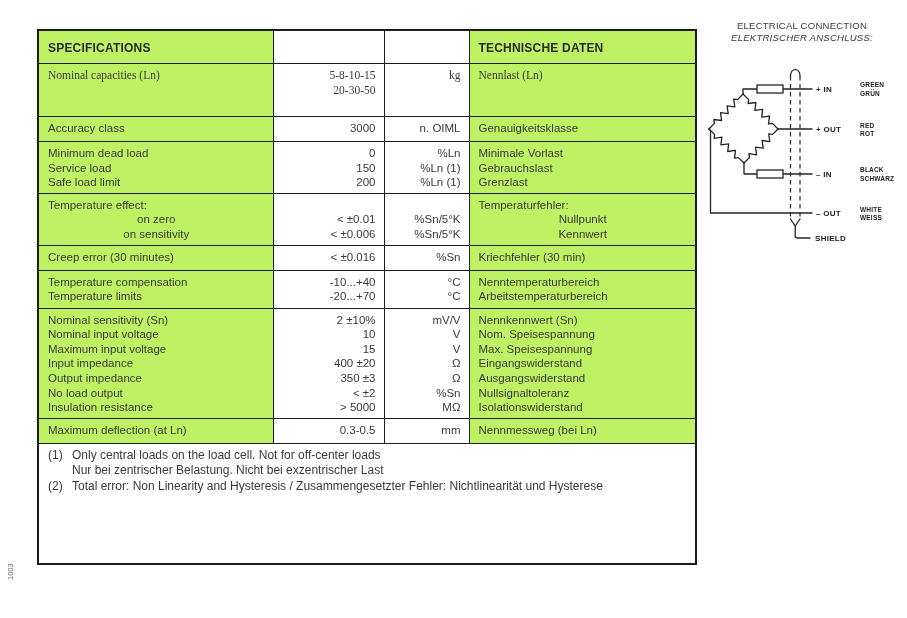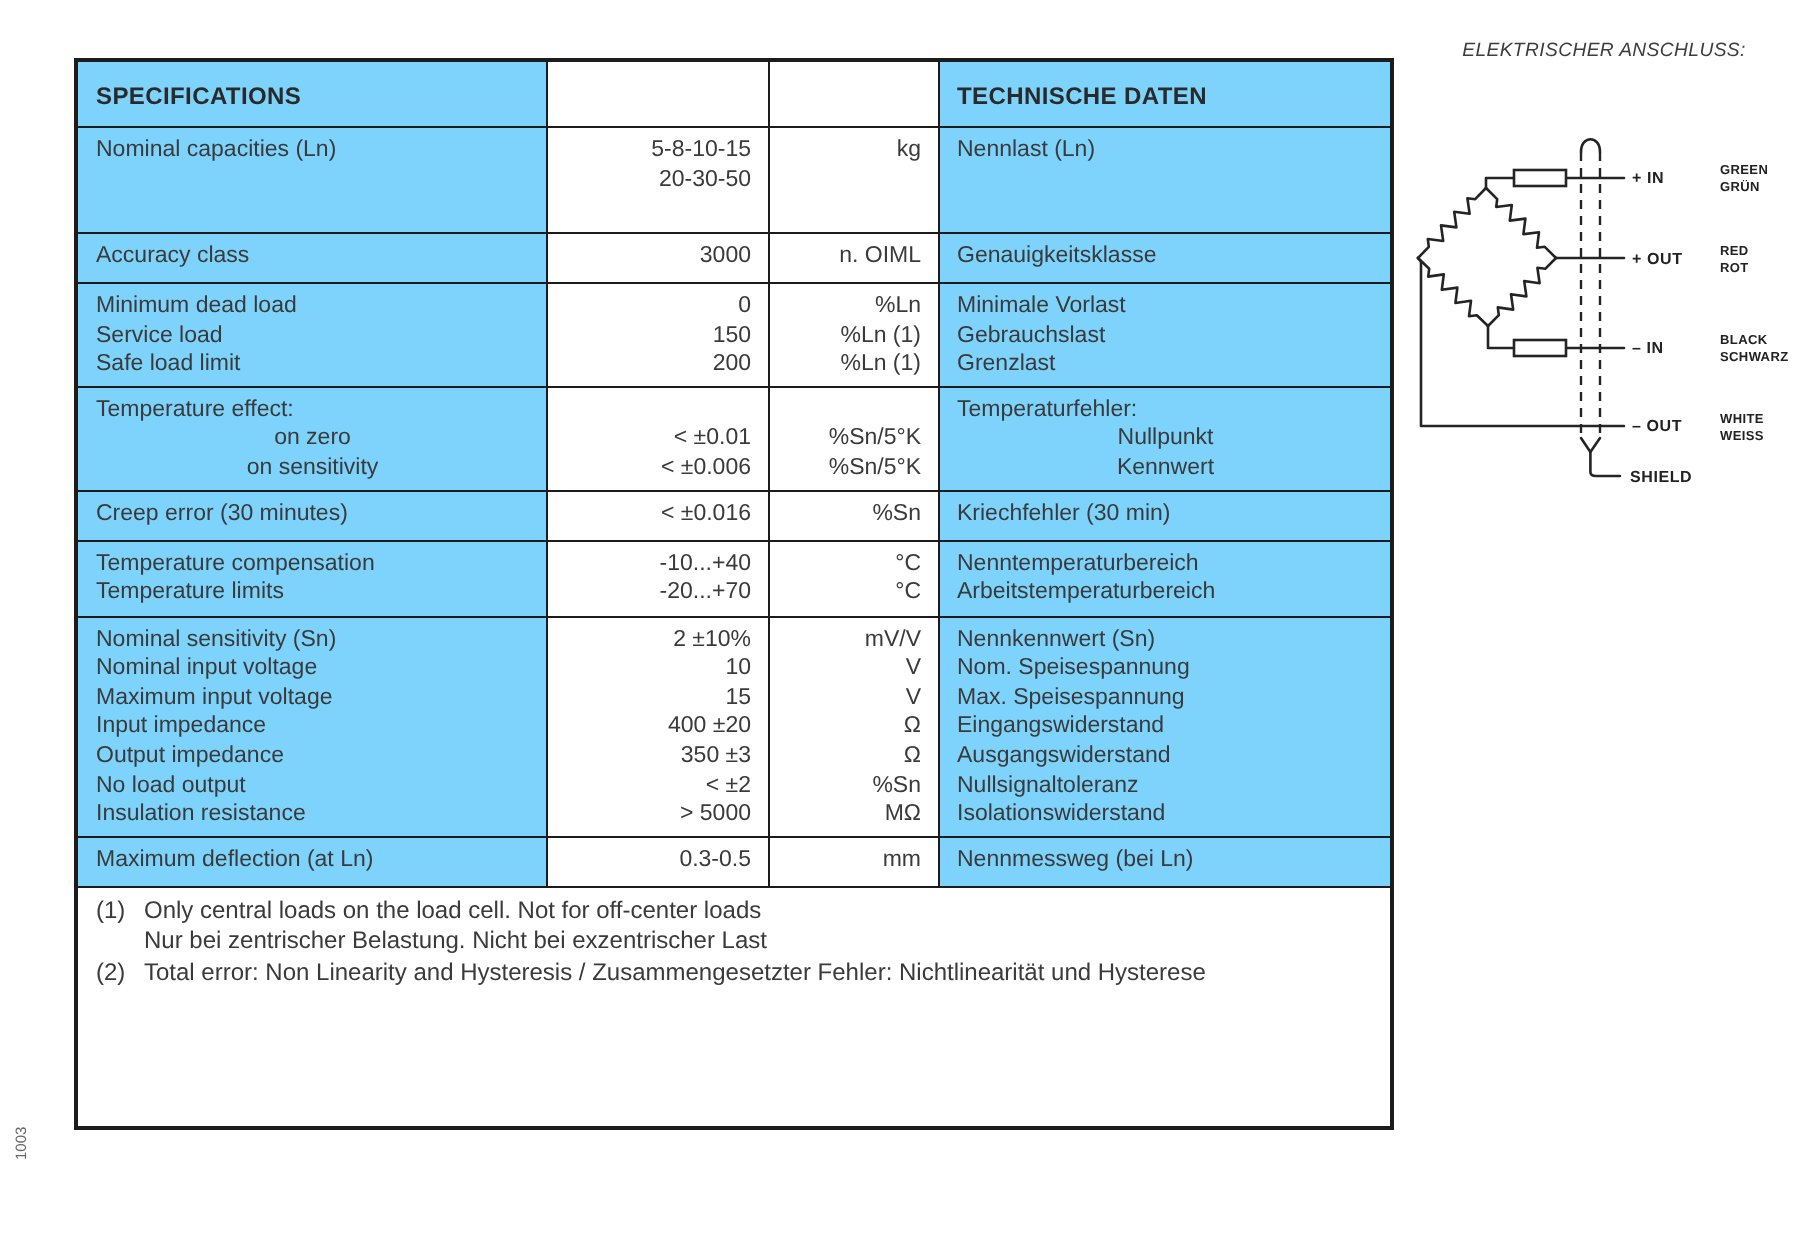--- a/index.html
+++ b/index.html
@@ -5,21 +5,21 @@
   html,body{margin:0;padding:0;}
   body{background:#ffffff;font-family:"Liberation Sans","DejaVu Sans",sans-serif;}
   .page{position:relative;width:907px;height:618px;background:#ffffff;overflow:hidden;}
 
   
   .spec-table{position:absolute;left:37px;top:29px;}
   table.spec{border-collapse:collapse;table-layout:fixed;width:658px;background:#fff;
              border:2.5px solid #1c1c1c;}
   table.spec td{border:1.5px solid #1c1c1c;vertical-align:top;
                 padding:4px 8px 3px 9px;font-size:11.5px;color:#3a3a3a;}
-  td.green{background:#7dd3fc;}
+  td.green{background:#bef264;}
   tr.hdr td{height:25px;vertical-align:middle;font-weight:bold;font-size:12px;color:#2a2a2a;
             letter-spacing:.2px;}
   .ln{min-height:14.6px;line-height:14.6px;white-space:pre;}
   .ctr{text-align:center;}
   td.valcell{text-align:right;padding-right:11px;}
   td.unitcell{padding-left:10px;text-align:right;}
   td.fn{padding:7px 10px 6px 14px;height:112px;vertical-align:top;}
   .fnline{font-size:12px;line-height:15.5px;color:#3a3a3a;}
   .fnmark{display:inline-block;width:24px;}
   .fncont{padding-left:24px;}
@@ -56,21 +56,21 @@
       </colgroup>
       <tbody>
         <tr class="hdr">
           <td class="green">SPECIFICATIONS</td>
           <td></td>
           <td></td>
           <td class="green">TECHNISCHE DATEN</td>
         </tr>
       </tbody>
       <tbody id="spec-rows">
-          <tr style="height: 53px;">
+          <tr style="height: 53px; font-family: Liberation Serif, serif;">
             <td class="green">
               <div class="ln">Nominal capacities (Ln)</div>
             </td>
             <td class="valcell">
               <div class="ln">5-8-10-15</div>
               <div class="ln">20-30-50</div>
             </td>
             <td class="unitcell">
               <div class="ln">kg</div>
             </td>
@@ -227,20 +227,21 @@
             <div class="fnline"><span class="fnmark">(1)</span><span>Only central loads on the load cell. Not for off-center loads</span></div>
             <div class="fnline fncont"><span>Nur bei zentrischer Belastung. Nicht bei exzentrischer Last</span></div>
             <div class="fnline"><span class="fnmark">(2)</span><span>Total error: Non Linearity and Hysteresis / Zusammengesetzter Fehler: Nichtlinearität und Hysterese</span></div>
           </td>
         </tr>
       </tbody>
     </table>
   </div>
 
   <div class="diag-title">
+    <div>ELECTRICAL CONNECTION</div>
     <div class="it">ELEKTRISCHER ANSCHLUSS:</div>
   </div>
 
   <svg class="circuit" width="207" height="195" viewBox="700 55 207 195">
 
     <path class="wirestroke" d="M743,94 L737.6,99.6 L733.7,99.1 L734.8,106.9 L727.1,105.9 L728.2,113.7 L720.5,112.7 L721.6,120.5 L713.9,119.5 L714.4,123.4 L709,129"></path>
     <path class="wirestroke" d="M743,94 L748.6,99.6 L748.1,103.5 L755.9,102.5 L754.9,110.3 L762.7,109.3 L761.7,117.1 L769.5,116.1 L768.5,123.9 L772.4,123.4 L778,129"></path>
     <path class="wirestroke" d="M709,129 L714.6,134.4 L714.1,138.3 L721.9,137.2 L720.9,144.9 L728.7,143.8 L727.7,151.5 L735.5,150.4 L734.5,158.1 L738.4,157.6 L744,163"></path>
     <path class="wirestroke" d="M778,129 L772.6,134.4 L768.7,133.9 L769.8,141.6 L762.1,140.5 L763.2,148.2 L755.5,147.1 L756.6,154.8 L748.9,153.7 L749.4,157.6 L744,163"></path>
 

